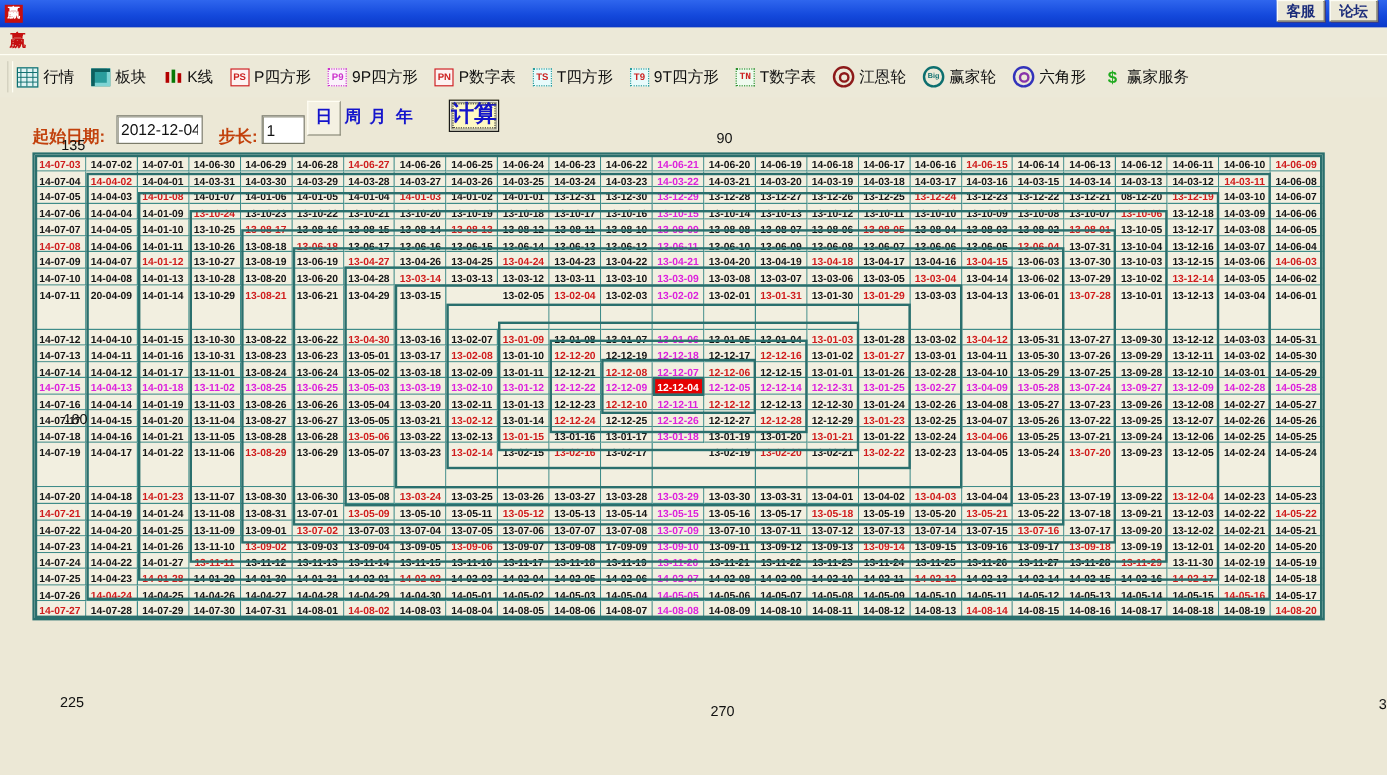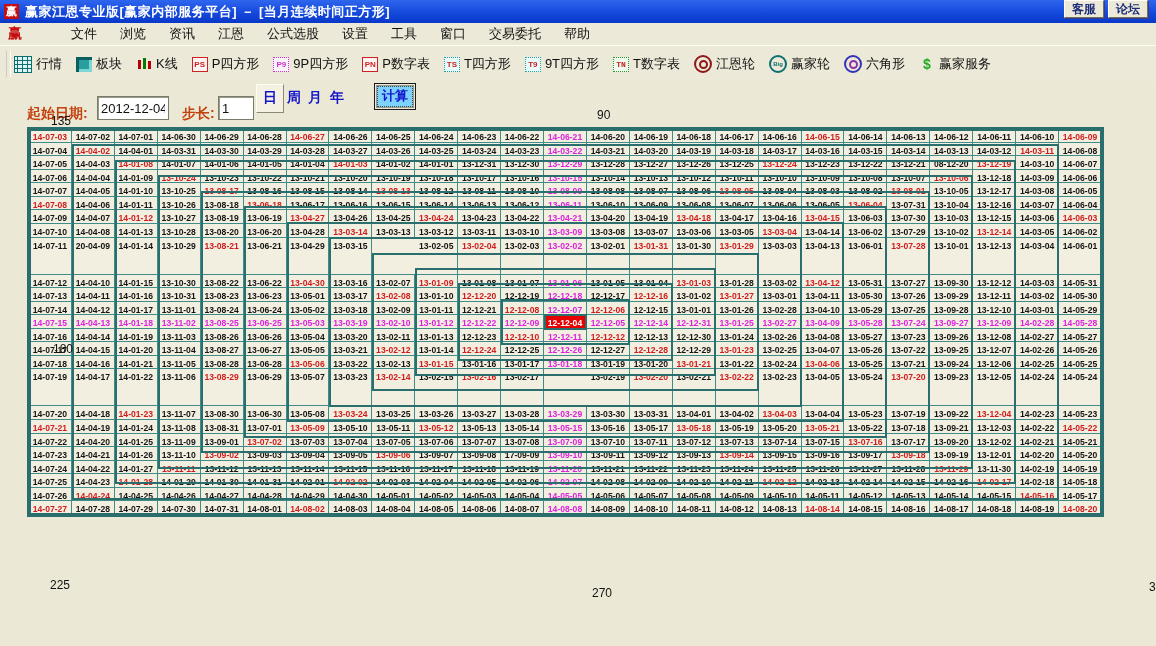--- a/index.html
+++ b/index.html
@@ -51,23 +51,23 @@
   .ic-dollar{color:#1faa1f;font-size:14px;font-weight:bold;line-height:15px;text-align:center;}
 
   
   .controls{position:absolute;left:0;top:81px;width:1156px;height:37px;background:#ece8d6;font-size:14px;}
   .clabel{position:absolute;color:#c2410c;font-weight:bold;top:24px;white-space:nowrap;}
   .cinput{position:absolute;top:15px;height:22px;background:#fff;border:1px solid #7b7b6a;
     box-shadow:inset 1px 1px 0 #9a9a8a;font-size:13px;color:#111;padding:0 3px;font-family:"Liberation Sans",sans-serif;}
   .period{position:absolute;top:8px;color:#1414cc;font-weight:bold;}
   .period.sel{top:3px;padding:4px 6px 5px 6px;background:#f4f1e2;border:1px solid;
     border-color:#fffef4 #8a8a78 #8a8a78 #fffef4;}
-  .calcbtn{position:absolute;left:374px;top:2px;width:40px;height:25px;background:#7dd3fc;
+  .calcbtn{position:absolute;left:374px;top:2px;width:40px;height:25px;background:#fef9c3;
     border:1px solid #1a1a1a;box-shadow:inset 0 0 0 1px #ece9d8, inset 0 0 0 2px #9a9a88;
-    color:#1414cc;font-weight:bold;font-size:13px;text-align:center;line-height:23px;}
+    color:#1414cc;font-weight:bold;font-size:19px;text-align:center;line-height:23px;}
   .calcbtn i{position:absolute;inset:2px;border:1px dotted #444;font-style:normal;}
 
   
   .gridwrap{position:absolute;left:27px;top:127px;width:1077px;height:390px;
     border:2px solid #2a6f6d;box-sizing:border-box;background:#f2efe0;}
   .ggrid{display:grid;grid-template-columns:repeat(25,1fr);grid-template-rows:repeat(25,1fr);
     width:100%;height:100%;}
   .gcell{border-right:1px solid #3f8c89;border-bottom:1px solid #3f8c89;box-sizing:border-box;
     font-size:8.6px;font-weight:bold;color:#141414;text-align:center;line-height:17px;
     white-space:nowrap;overflow:hidden;background:#f2efe0;}
@@ -78,41 +78,28 @@
   .ring{position:absolute;border:2px solid #2a6f6d;box-sizing:border-box;pointer-events:none;}
   .anglbl{position:absolute;font-size:12px;color:#111;margin-left:45px;}
 </style>
 </head>
 <body>
 
 <div id="stage">
 
   <div class="titlebar">
     <span class="appicon">赢</span>
-    <span class="apptitle">赢家江恩专业版[赢家内部服务平台] － [当月连续时间正方形]</span>
     <span class="tbbtns">
       <button class="tbbtn">客服</button>
       <button class="tbbtn">论坛</button>
     </span>
   </div>
 
   <div class="menubar">
     <span class="menulogo">赢</span>
-    <span class="menuitems">
-        <span class="mitem">文件</span>
-        <span class="mitem">浏览</span>
-        <span class="mitem">资讯</span>
-        <span class="mitem">江恩</span>
-        <span class="mitem">公式选股</span>
-        <span class="mitem">设置</span>
-        <span class="mitem">工具</span>
-        <span class="mitem">窗口</span>
-        <span class="mitem">交易委托</span>
-        <span class="mitem">帮助</span>
-      </span>
   </div>
 
   <div class="toolbar">
     <span class="tsep"></span>
     <span id="toolbar-items" style="display:flex;align-items:flex-end;">
         <span class="titem">
           <span class="ticon ic-table"></span>
           <span>行情</span>
         </span>
         <span class="titem">

